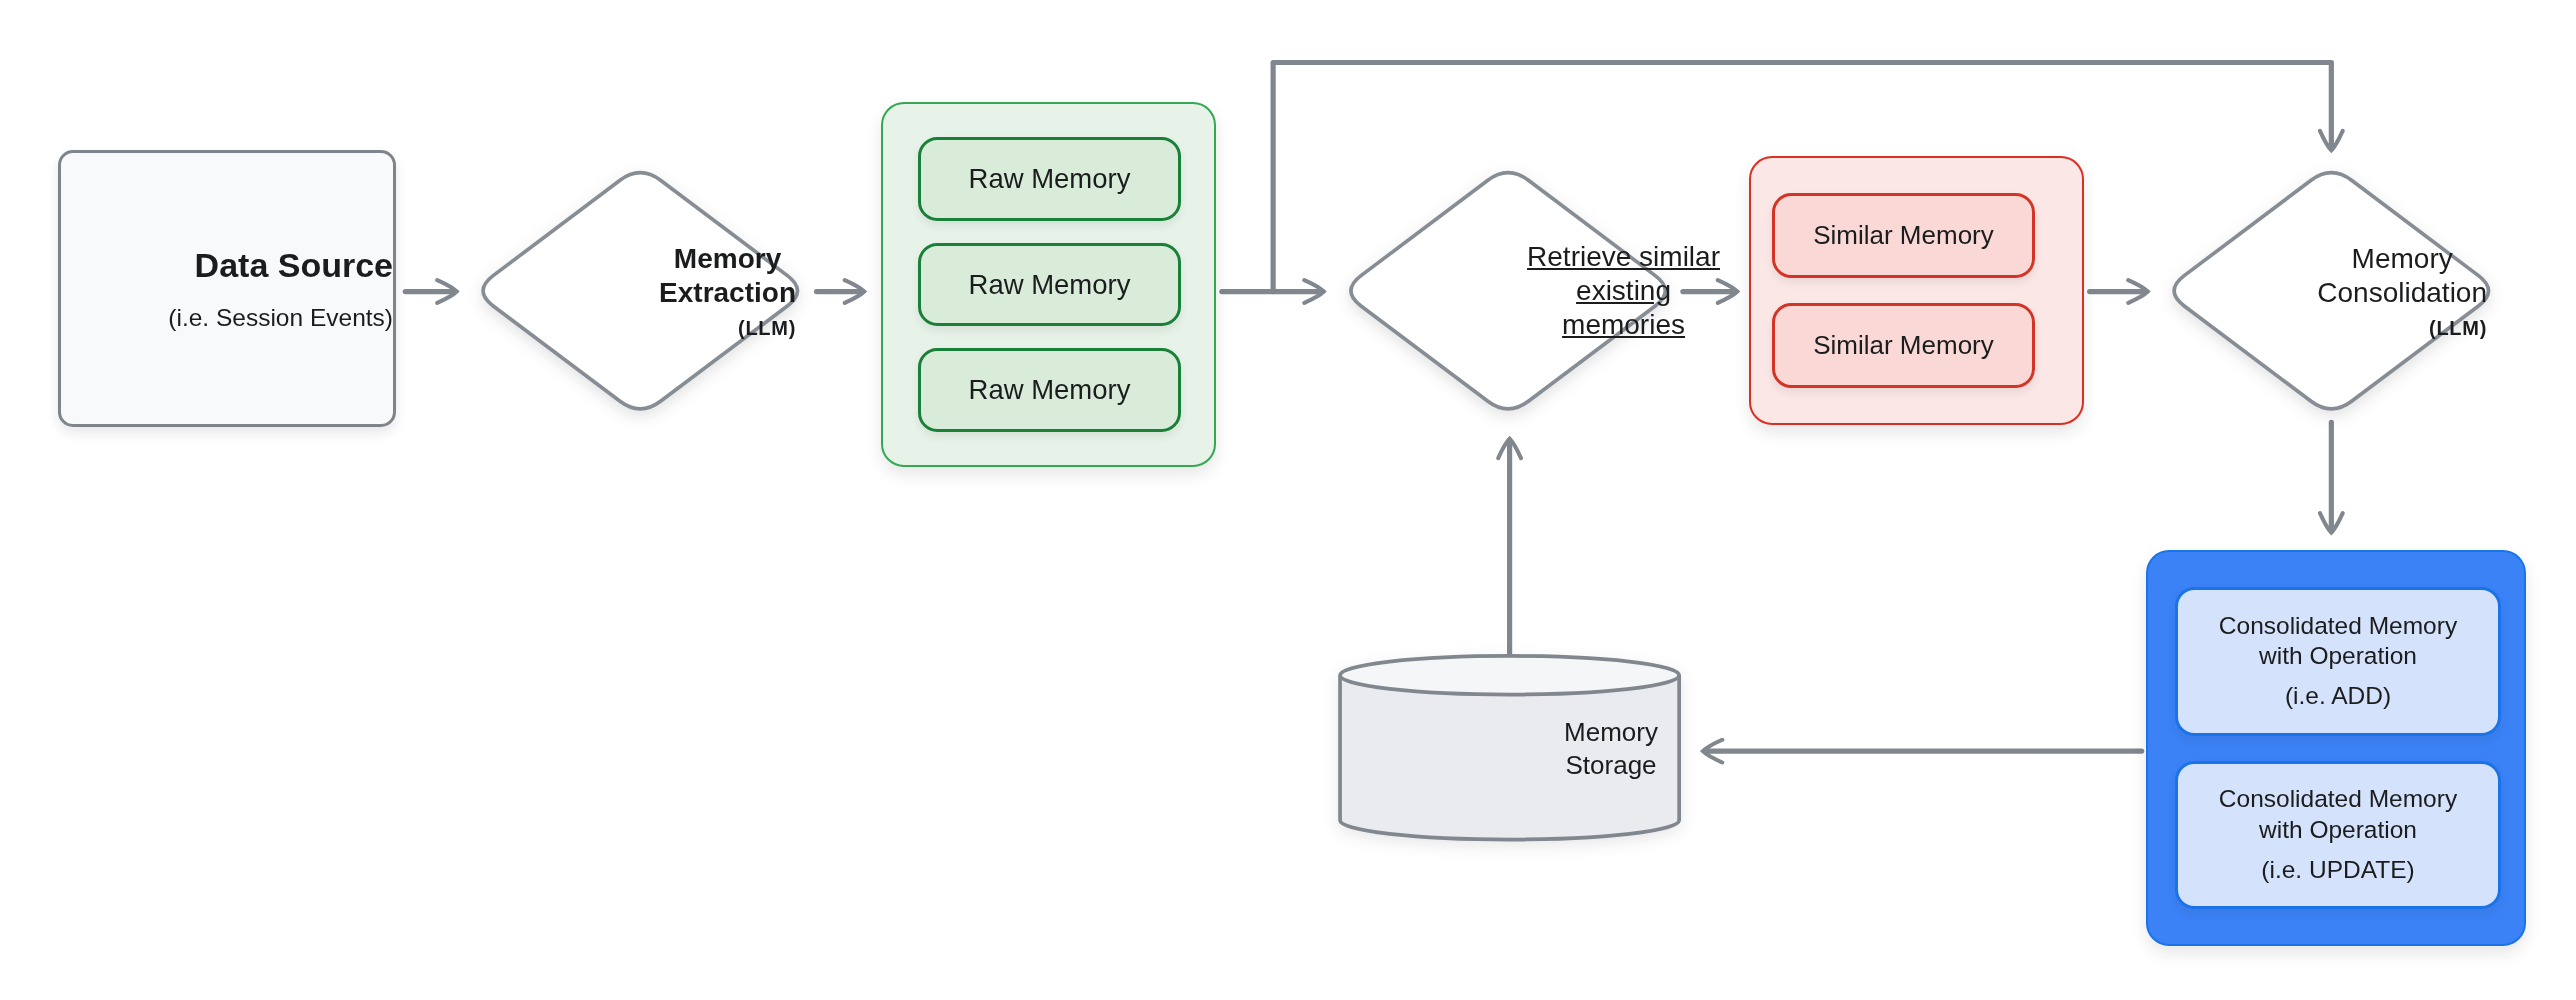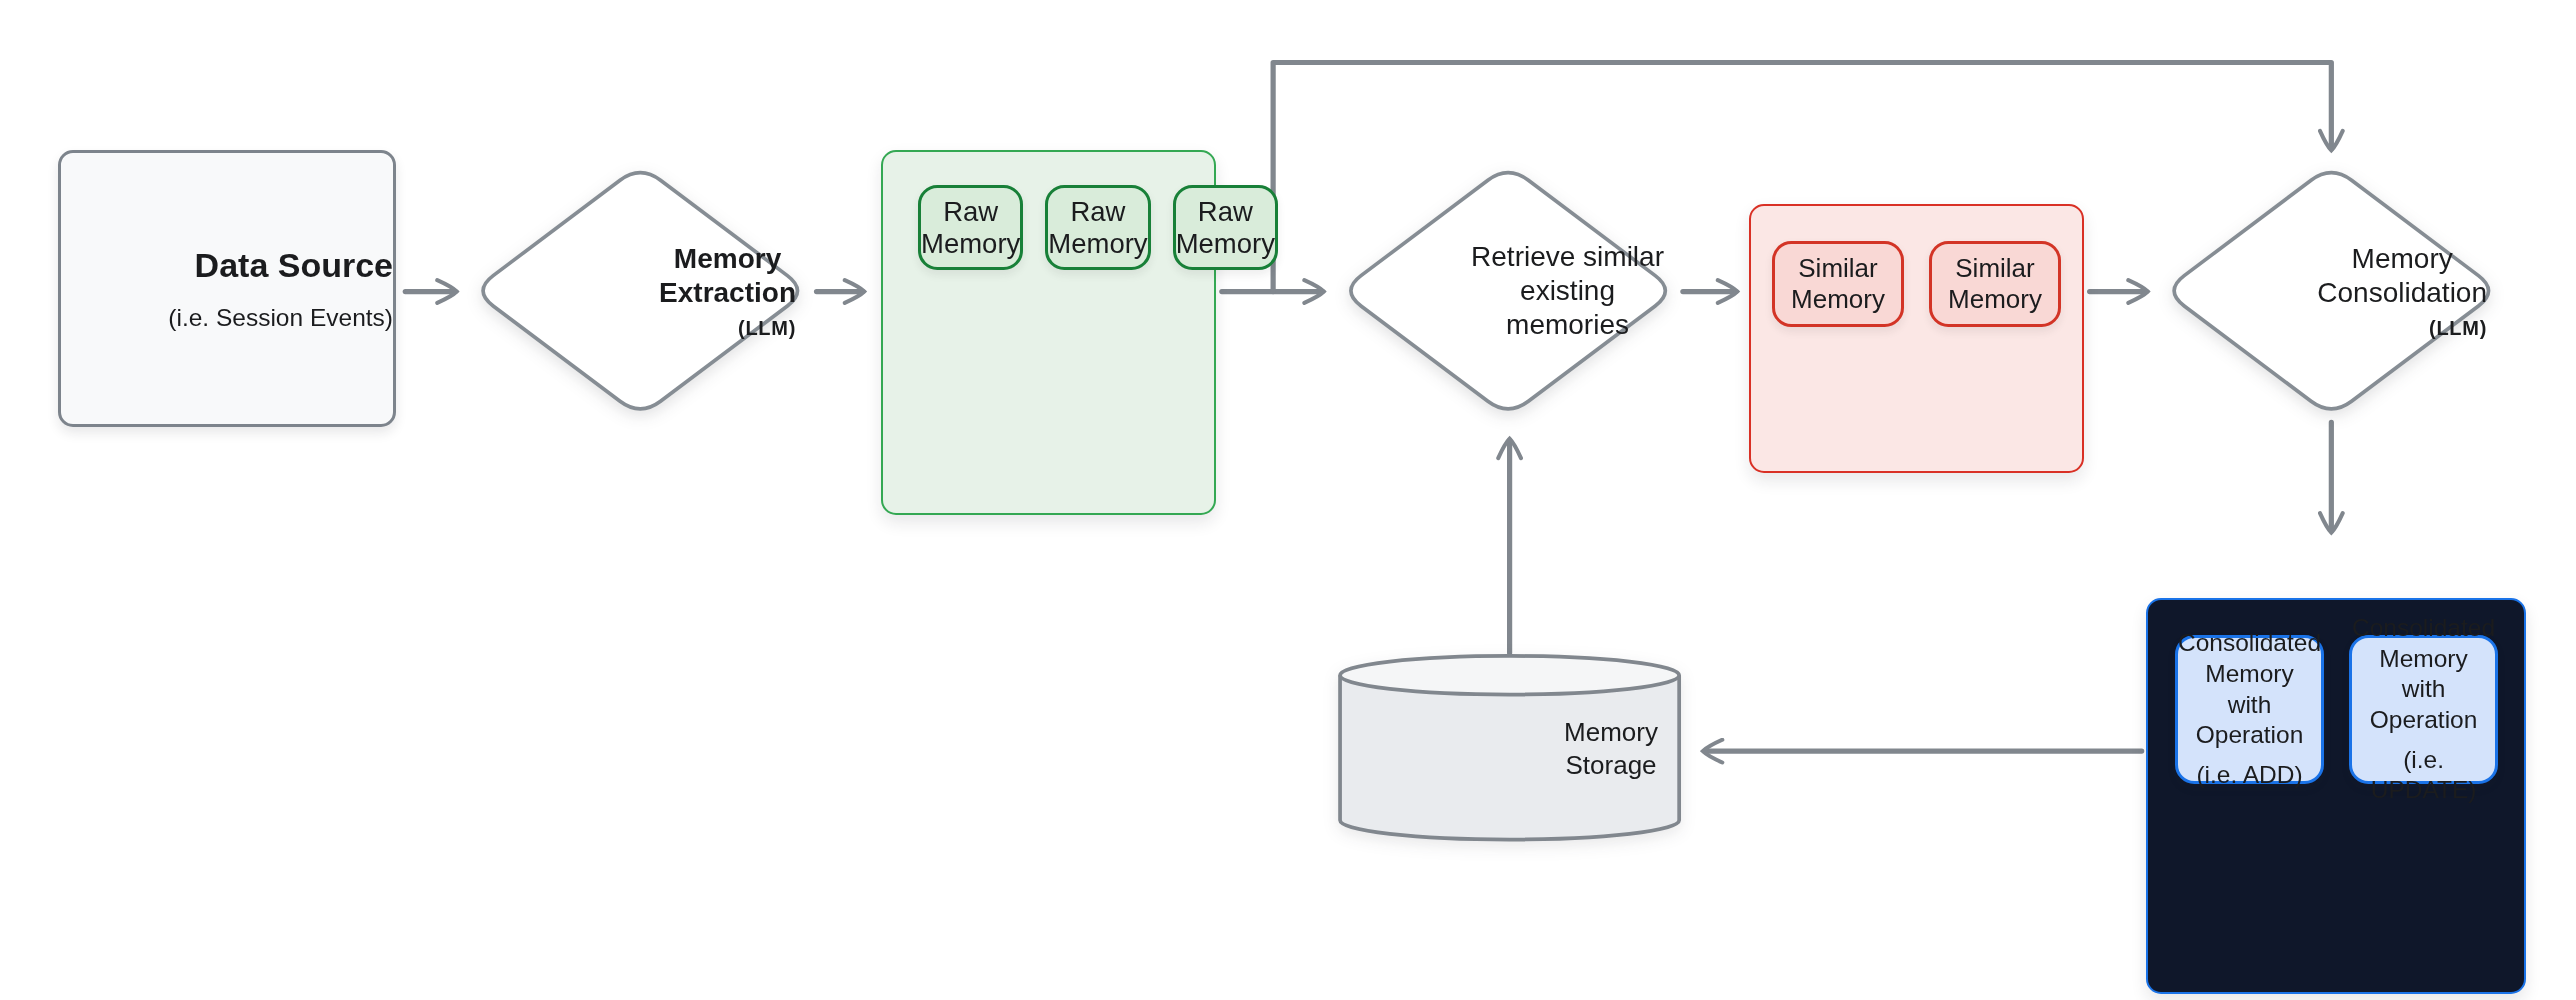--- a/index.html
+++ b/index.html
@@ -25,24 +25,23 @@
     border-radius: 15px;
     display: flex; flex-direction: column; align-items: flex-end; justify-content: center;
     box-shadow: 0 6px 12px rgba(32,33,36,0.10);
     text-align: center;
   }
   .data-source .title { font-size: 34px; font-weight: 700; line-height: 1.2; }
   .data-source .subtitle { font-size: 24.5px; font-weight: 400; margin-top: 19px; }
 
   
   .group {
-    border-radius: 15px;
-    display: flex; flex-direction: row;
+    border-radius: 23px;
+    display: flex; flex-direction: column;
     box-shadow: 0 7.4px 16.4px rgba(32,33,36,0.10);
-    margin-top: 48px;
   }
   .group .box {
     display: flex; align-items: center; justify-content: center;
     text-align: center;
     box-sizing: border-box;
     border-radius: 19.3px;
     box-shadow: 0 4.5px 9px rgba(32,33,36,0.08);
   }
 
   .green-group {
@@ -68,21 +67,21 @@
   }
   .red-group .box {
     height: 86px; width: 263px;
     background: #f9d8d5;
     border: 3.7px solid #d33426;
     font-size: 26px; font-weight: 500;
   }
 
   .blue-group {
     left: 2146px; top: 550px; width: 380px; height: 396px;
-    background: #0f172a;
+    background: #3b82f6;
     border: 2.2px solid #1a73e8;
     padding: 35px 27px;
     gap: 25px;
   }
   .blue-group .box {
     height: 149px; width: 326px;
     background: #d4e3fb;
     border: 3.7px solid #1a73e8;
     flex-direction: column;
     font-size: 24.5px; font-weight: 500;
@@ -93,21 +92,21 @@
   
   .label {
     display: flex; flex-direction: column; align-items: flex-end; justify-content: center;
     text-align: center; pointer-events: none;
   }
   .diamond-label { width: 312px; height: 208px; top: 187px; }
   .diamond-label .title { font-size: 28px; font-weight: 600; line-height: 1.22; }
   .diamond-label.regular .title { font-weight: 500; }
   .diamond-label .subtitle { font-size: 20px; font-weight: 700; margin-top: 7.4px; letter-spacing: 0.7px; }
   .extraction-label    { left: 484px; }
-  .retrieve-label      { left: 1352px; }
+  .retrieve-label      { left: 1408px; text-decoration: underline; }
   .consolidation-label { left: 2175px; }
 
   .storage-label {
     left: 1361px; top: 678px; width: 297px; height: 141px;
     font-size: 26px; font-weight: 500; line-height: 1.25;
   }
 
   .diamond { filter: drop-shadow(0 7px 10px rgba(32,33,36,0.13)); }
   .cyl { filter: drop-shadow(0 7px 10px rgba(32,33,36,0.10)); }
 </style>

